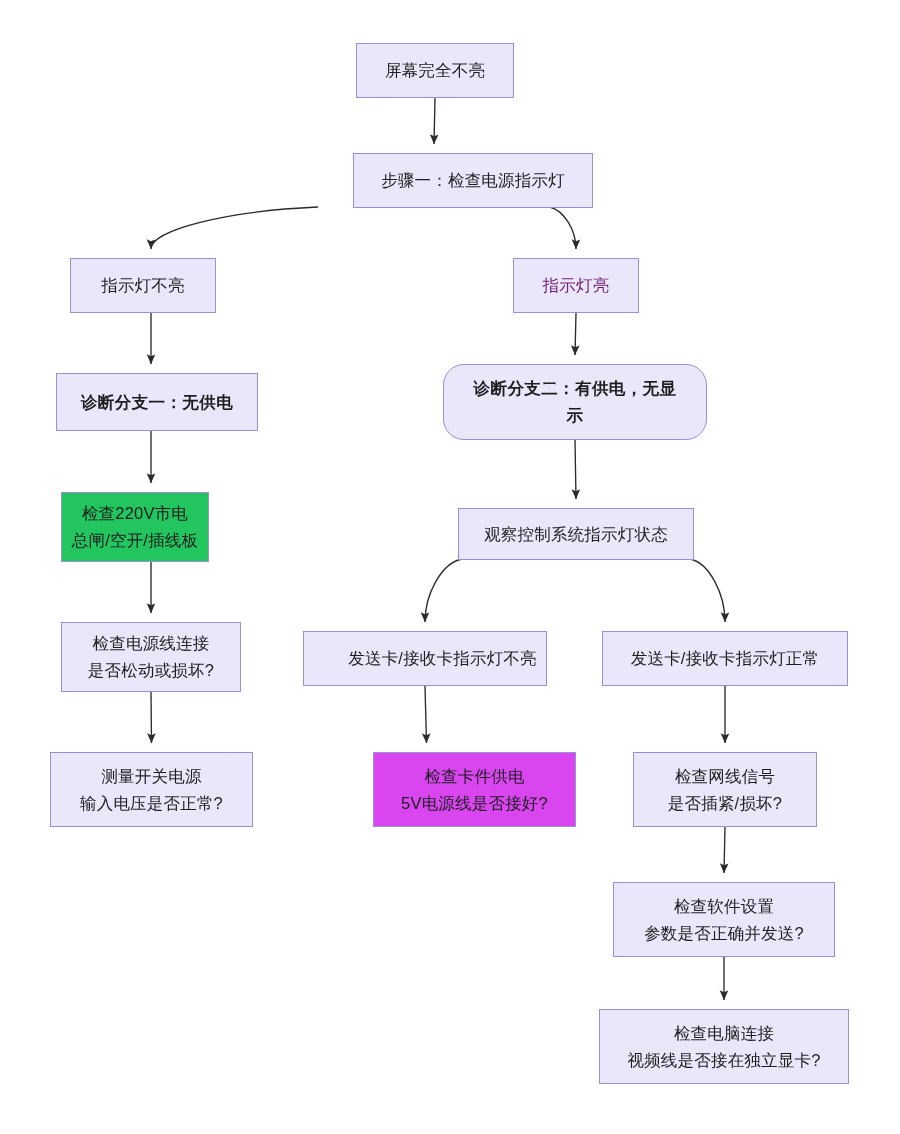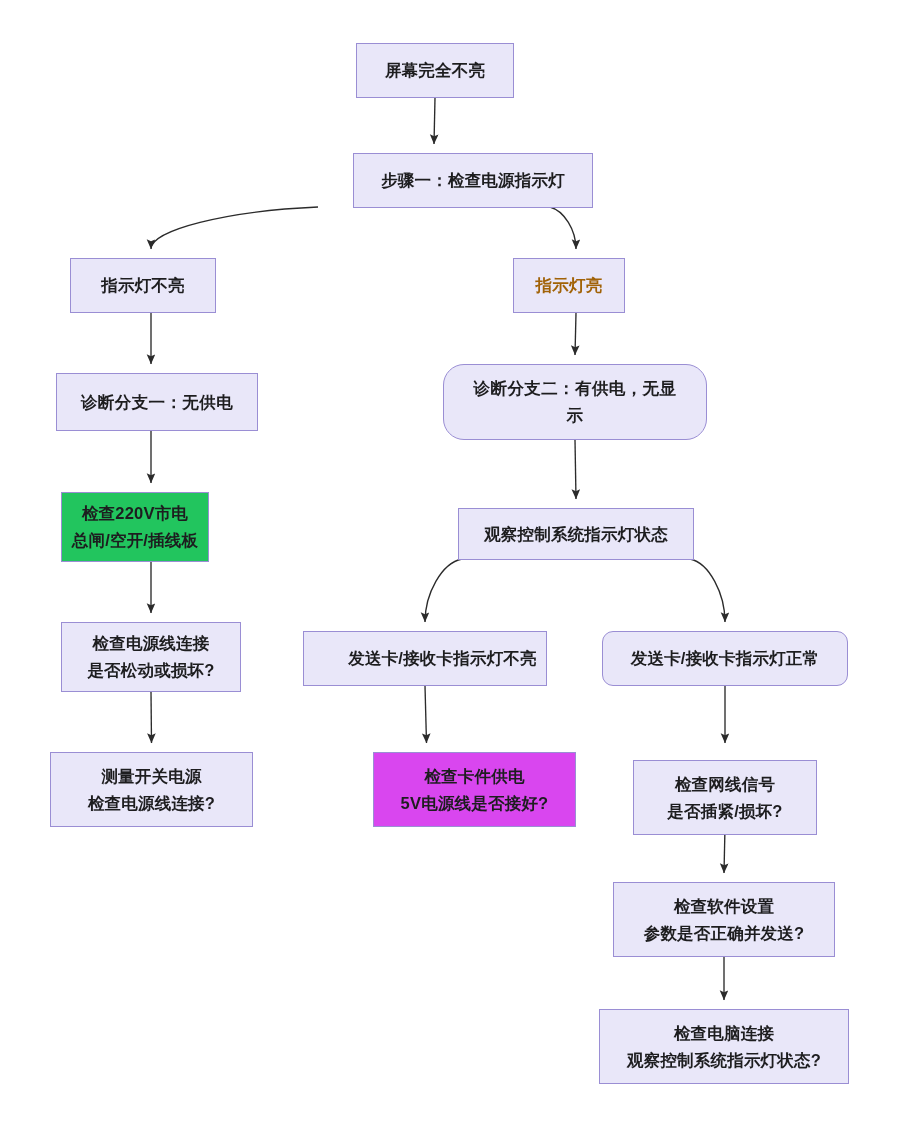--- a/index.html
+++ b/index.html
@@ -31,21 +31,20 @@
     display: flex;
     align-items: center;
     justify-content: center;
     text-align: center;
     color: #1d1d1f;
     font-size: 16.5px;
     line-height: 1.62;
     letter-spacing: 0.2px;
     white-space: pre-line;
     padding: 2px 8px;
-    font-weight: bold;
   }
   .node.bold {
     font-weight: bold;
     letter-spacing: 0.4px;
   }
 </style>
 </head>
 <body>
 
 <div id="canvas">
@@ -70,35 +69,35 @@
         <path d="M 425 686 L 426.5 743" fill="none" stroke="#2b2b2b" stroke-width="1.35" marker-end="url(#arrowhead)"></path>
         <path d="M 725 686 L 725 743" fill="none" stroke="#2b2b2b" stroke-width="1.35" marker-end="url(#arrowhead)"></path>
         <path d="M 725 827 L 724 873" fill="none" stroke="#2b2b2b" stroke-width="1.35" marker-end="url(#arrowhead)"></path>
         <path d="M 724 957 L 724 1000" fill="none" stroke="#2b2b2b" stroke-width="1.35" marker-end="url(#arrowhead)"></path>
       </g>
   </svg>
   <div id="node-layer">
       <div class="node" style="left: 356px; top: 43px; width: 158px; height: 55px; background: rgb(233, 231, 249); border-color: rgb(154, 142, 212); color: rgb(29, 29, 31);">屏幕完全不亮</div>
       <div class="node" style="left: 314px; top: 153px; width: 240px; height: 55px; background: rgb(233, 231, 249); border-color: rgb(154, 142, 212); color: rgb(29, 29, 31); margin-left: 39px;">步骤一：检查电源指示灯</div>
       <div class="node" style="left: 70px; top: 258px; width: 146px; height: 55px; background: rgb(233, 231, 249); border-color: rgb(154, 142, 212); color: rgb(29, 29, 31);">指示灯不亮</div>
-      <div class="node" style="left: 513px; top: 258px; width: 112px; height: 55px; background: rgb(233, 231, 249); border-color: rgb(154, 142, 212); color: #a16207;">指示灯亮</div>
+      <div class="node" style="left: 513px; top: 258px; width: 126px; height: 55px; background: rgb(233, 231, 249); border-color: rgb(154, 142, 212); color: #701a75;">指示灯亮</div>
       <div class="node bold" style="left: 56px; top: 373px; width: 202px; height: 58px; background: rgb(233, 231, 249); border-color: rgb(154, 142, 212); color: rgb(29, 29, 31);">诊断分支一：无供电</div>
       <div class="node bold" style="left: 443px; top: 364px; width: 264px; height: 76px; background: rgb(233, 231, 249); border-color: rgb(154, 142, 212); color: rgb(29, 29, 31); border-radius: 21px;">诊断分支二：有供电，无显
 示</div>
       <div class="node" style="left: 61px; top: 492px; width: 148px; height: 70px; background: #22c55e; border-color: rgb(154, 142, 212); color: rgb(29, 29, 31);">检查220V市电
 总闸/空开/插线板</div>
       <div class="node" style="left: 458px; top: 508px; width: 236px; height: 52px; background: rgb(233, 231, 249); border-color: rgb(154, 142, 212); color: rgb(29, 29, 31);">观察控制系统指示灯状态</div>
       <div class="node" style="left: 61px; top: 622px; width: 180px; height: 70px; background: rgb(233, 231, 249); border-color: rgb(154, 142, 212); color: rgb(29, 29, 31);">检查电源线连接
 是否松动或损坏?</div>
       <div class="node" style="left: 303px; top: 631px; width: 244px; height: 55px; background: rgb(233, 231, 249); border-color: rgb(154, 142, 212); color: rgb(29, 29, 31); padding-left: 43px;">发送卡/接收卡指示灯不亮</div>
-      <div class="node" style="left: 602px; top: 631px; width: 246px; height: 55px; background: rgb(233, 231, 249); border-color: rgb(154, 142, 212); color: rgb(29, 29, 31); border-radius: 11px;">发送卡/接收卡指示灯正常</div>
+      <div class="node" style="left: 602px; top: 631px; width: 246px; height: 55px; background: rgb(233, 231, 249); border-color: rgb(154, 142, 212); color: rgb(29, 29, 31);">发送卡/接收卡指示灯正常</div>
       <div class="node" style="left: 50px; top: 752px; width: 203px; height: 75px; background: rgb(233, 231, 249); border-color: rgb(154, 142, 212); color: rgb(29, 29, 31);">测量开关电源
-检查电源线连接?</div>
+输入电压是否正常?</div>
       <div class="node" style="left: 325px; top: 752px; width: 203px; height: 75px; background: #d946ef; border-color: rgb(154, 142, 212); color: rgb(29, 29, 31); margin-left: 48px;">检查卡件供电
 5V电源线是否接好?</div>
-      <div class="node" style="left: 633px; top: 752px; width: 184px; height: 75px; background: rgb(233, 231, 249); border-color: rgb(154, 142, 212); color: rgb(29, 29, 31); margin-top: 8px;">检查网线信号
+      <div class="node" style="left: 633px; top: 752px; width: 184px; height: 75px; background: rgb(233, 231, 249); border-color: rgb(154, 142, 212); color: rgb(29, 29, 31);">检查网线信号
 是否插紧/损坏?</div>
       <div class="node" style="left: 613px; top: 882px; width: 222px; height: 75px; background: rgb(233, 231, 249); border-color: rgb(154, 142, 212); color: rgb(29, 29, 31); text-align: center;">检查软件设置
 参数是否正确并发送?</div>
       <div class="node" style="left: 599px; top: 1009px; width: 250px; height: 75px; background: rgb(233, 231, 249); border-color: rgb(154, 142, 212); color: rgb(29, 29, 31);">检查电脑连接
-观察控制系统指示灯状态?</div>
+视频线是否接在独立显卡?</div>
     </div>
 </div>
 
 </body></html>

